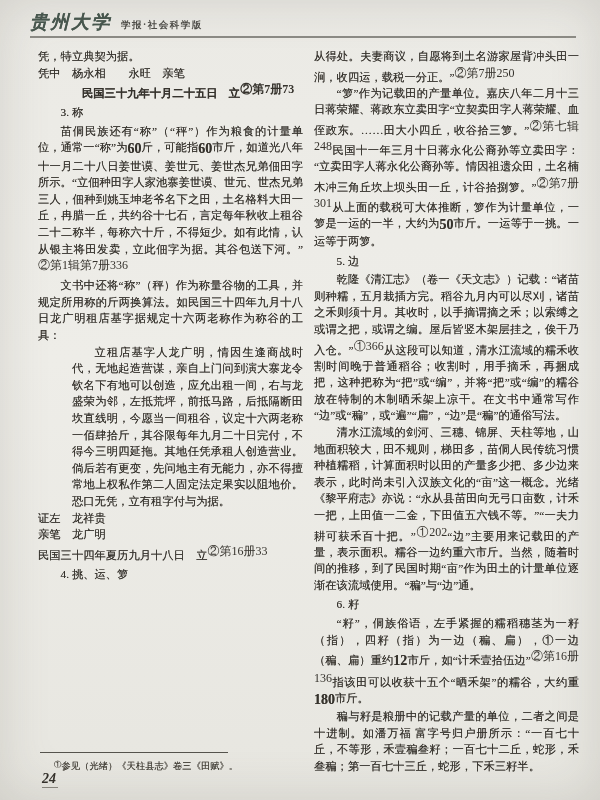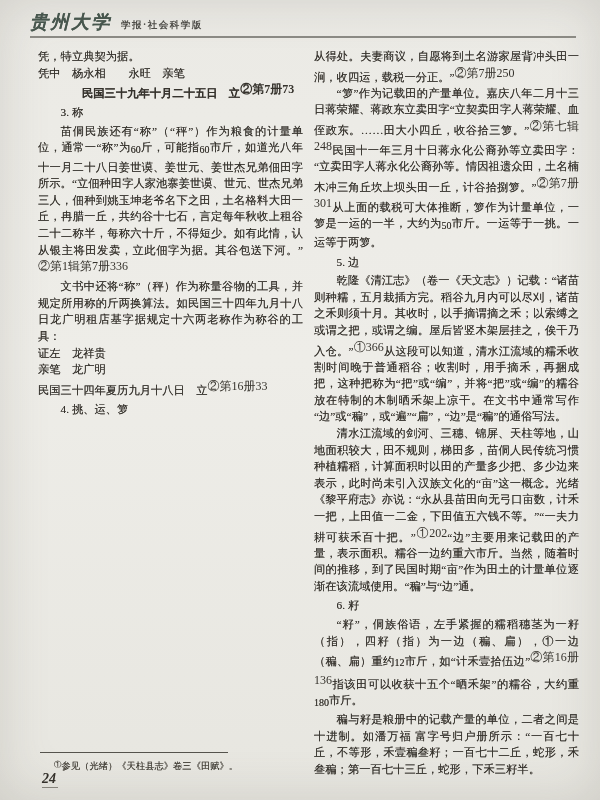--- a/index.html
+++ b/index.html
@@ -30,21 +30,21 @@
     text-shadow:0 0 .35px rgba(55,50,45,.75);
   }
   .blk { margin:0; }
   .para { text-indent:2em; }
   .heading { text-indent:2em; margin:3px 0 2px 0; }
   .quote { margin-left:34px; text-indent:2em; }
   .sig { }
   .sigdate { margin-left:44px;font-weight:bold; }
   .quotesig { }
   .cite { font-size:12px; vertical-align:3.5px; text-shadow:none; letter-spacing:0; }
-  .num { font-size:10px; vertical-align:-1.5px; }
+  .num { font-size:14px; vertical-align:-1.5px;font-weight:bold; }
 
   .footnote-rule { position:absolute; left:40px; top:752px; width:188px; border-top:1.5px solid #55534d; }
   .footnote { position:absolute; left:54px; top:760px; font-size:9.3px; color:#3b382f; text-shadow:0 0 .3px rgba(55,50,45,.6); }
   .fn-marker { font-size:7.5px; vertical-align:2px; }
   .page-number { position:absolute; left:42px; top:771px; font-size:14px; font-style:italic; font-weight:bold; color:#34312b; border-bottom:1px solid rgba(60,56,48,.55); padding:0 2px 0 0; }
 </style>
 </head>
 <body>
 
 <div class="page">
@@ -56,20 +56,21 @@
   <div class="header-rule"></div>
 
   <div class="columns">
     <div class="col">
         <div class="blk plain"><span>凭，特立典契为据。</span></div>
         <div class="blk sig"><span>凭中　杨永相　　永旺　亲笔</span></div>
         <div class="blk sigdate"><span>民国三十九年十月二十五日　立</span><span class="cite">②第7册73</span></div>
         <div class="blk heading"><span>3. 称</span></div>
         <div class="blk para"><span>苗侗民族还有“称”（“秤”）作为粮食的计量单位，通常一“称”为</span><span class="num">60</span><span>斤，可能指</span><span class="num">60</span><span>市斤，如道光八年十一月二十八日姜世谟、姜世元、姜世杰兄弟佃田字所示。“立佃种田字人家池寨姜世谟、世元、世杰兄弟三人，佃种到姚玉坤老爷名下之田，土名格料大田一丘，冉腊一丘，共约谷十七石，言定每年秋收上租谷二十二称半，每称六十斤，不得短少。如有此情，认从银主将田发卖，立此佃字为据。其谷包送下河。”</span><span class="cite">②第1辑第7册336</span></div>
         <div class="blk para"><span>文书中还将“称”（秤）作为称量谷物的工具，并规定所用称的斤两换算法。如民国三十四年九月十八日龙广明租店基字据规定十六两老称作为称谷的工具：</span></div>
+        <div class="blk quote"><span>立租店基字人龙广明，情因生逢商战时代，无地起造营谋，亲自上门问到演大寨龙令钦名下有地可以创造，应允出租一间，右与龙盛荣为邻，左抵荒坪，前抵马路，后抵隔断田坎直线明，今愿当一间租谷，议定十六两老称一佰肆拾斤，其谷限每年九月二十日完付，不得今三明四延拖。其地任凭承租人创造营业。倘后若有更变，先问地主有无能力，亦不得擅常地上权私作第二人固定法定果实以阻地价。恐口无凭，立有租字付与为据。</span></div>
         <div class="blk quotesig"><span>证左　龙祥贵</span></div>
         <div class="blk quotesig"><span>亲笔　龙广明</span></div>
         <div class="blk quotesig"><span>民国三十四年夏历九月十八日　立</span><span class="cite">②第16册33</span></div>
         <div class="blk heading"><span>4. 挑、运、箩</span></div>
       </div>
     <div class="col">
         <div class="blk plain"><span>从得处。夫妻商议，自愿将到土名游家屋背冲头田一涧，收四运，载税一分正。”</span><span class="cite">②第7册250</span></div>
         <div class="blk para"><span>“箩”作为记载田的产量单位。嘉庆八年二月十三日蒋荣耀、蒋政东立卖田字“立契卖田字人蒋荣耀、血侄政东。……田大小四丘，收谷拾三箩。”</span><span class="cite">②第七辑248</span><span>民国十一年三月十日蒋永化公裔孙等立卖田字：“立卖田字人蒋永化公裔孙等。情因祖遗众田，土名楠木冲三角丘坎上坝头田一丘，计谷拾捌箩。”</span><span class="cite">②第7册301</span><span>从上面的载税可大体推断，箩作为计量单位，一箩是一运的一半，大约为</span><span class="num">50</span><span>市斤。一运等于一挑。一运等于两箩。</span></div>
         <div class="blk heading"><span>5. 边</span></div>
         <div class="blk para"><span>乾隆《清江志》（卷一《天文志》）记载：“诸苗则种糯，五月栽插方完。稻谷九月内可以尽刈，诸苗之禾则须十月。其收时，以手摘谓摘之禾；以索缚之或谓之把，或谓之编。屋后皆竖木架层挂之，俟干乃入仓。”</span><span class="cite">①366</span><span>从这段可以知道，清水江流域的糯禾收割时间晚于普通稻谷；收割时，用手摘禾，再捆成把，这种把称为“把”或“编”，并将“把”或“编”的糯谷放在特制的木制晒禾架上凉干。在文书中通常写作“边”或“稨”，或“遍”“扁”，“边”是“稨”的通俗写法。</span></div>

